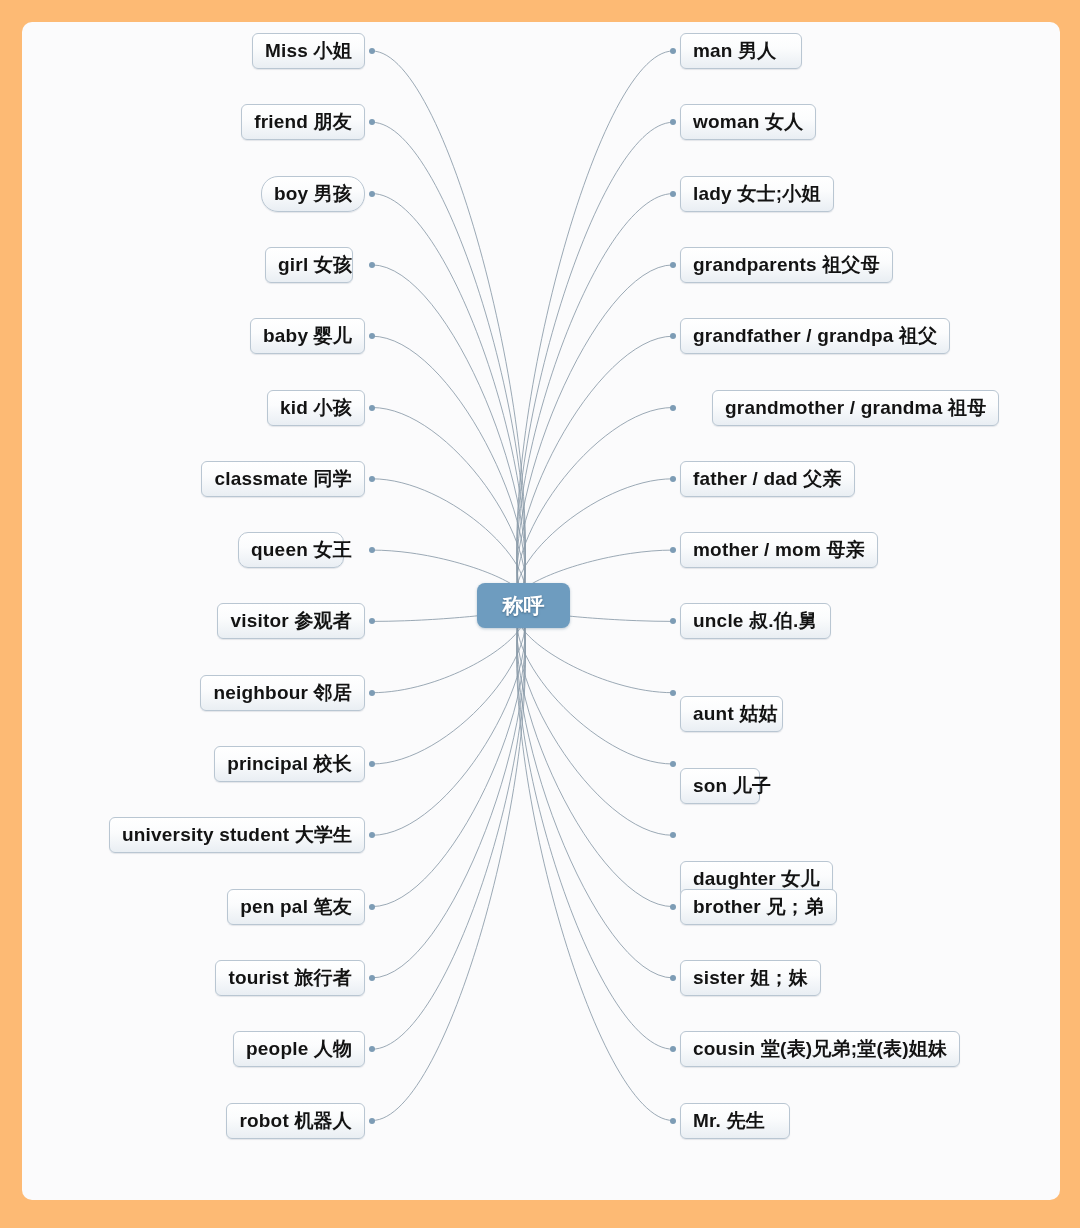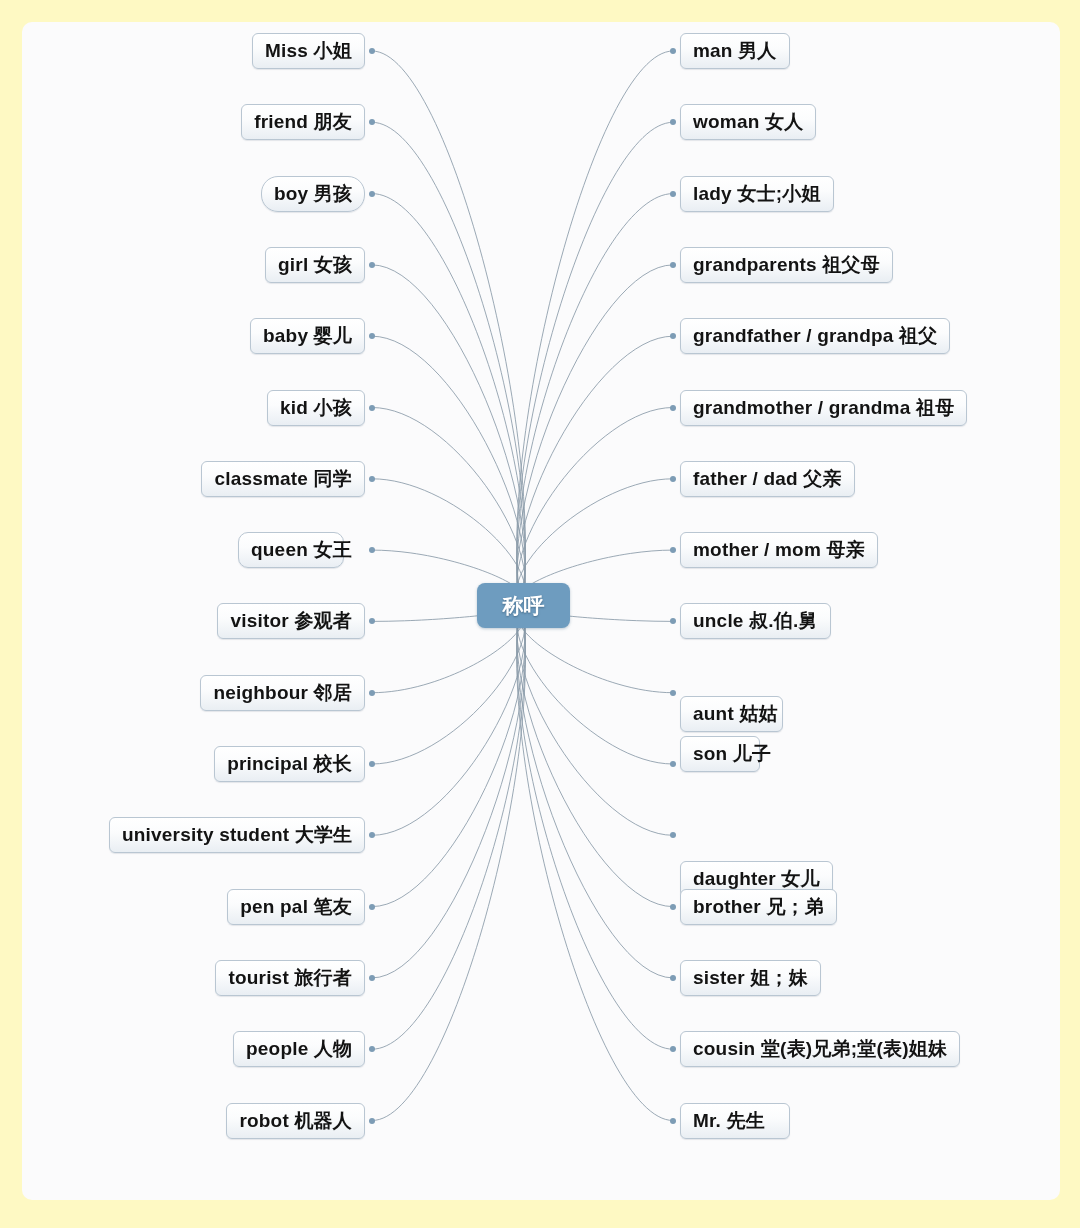--- a/index.html
+++ b/index.html
@@ -4,21 +4,21 @@
 <style>
   html, body {
     margin: 0;
     padding: 0;
     background: #ffffff;
   }
   #stage {
     position: relative;
     width: 1080px;
     height: 1228px;
-    background: #fef9c3;
+    background: #fdba74;
     overflow: hidden;
     font-family: "Liberation Sans", "DejaVu Sans", sans-serif;
   }
   #card {
     position: absolute;
     left: 22px;
     top: 22px;
     width: 1038px;
     height: 1178px;
     background: #fbfbfc;
@@ -121,21 +121,21 @@
       <path d="M 673 1120.5 C 595 1120.5, 495 749.34, 521 605" fill="none" stroke="#8a9aa8" stroke-width="1" opacity="0.85"></path>
     </svg>
 
   <div id="left-col">
       <div class="node left" style="top: 33px; width: 113px; left: 252px;">Miss  小姐</div>
       <div class="dot" style="left: 369px; top: 48px;"></div>
       <div class="node left" style="top: 104px; width: 124px; left: 241px;">friend  朋友</div>
       <div class="dot" style="left: 369px; top: 119px;"></div>
       <div class="node left" style="top: 176px; width: 104px; left: 261px; border-radius: 17px;">boy  男孩</div>
       <div class="dot" style="left: 369px; top: 191px;"></div>
-      <div class="node left" style="top: 247px; width: 100px; left: 265px;">girl  女孩</div>
+      <div class="node left" style="top: 247px; width: 88px; left: 265px;">girl  女孩</div>
       <div class="dot" style="left: 369px; top: 262px;"></div>
       <div class="node left" style="top: 318px; width: 115px; left: 250px;">baby  婴儿</div>
       <div class="dot" style="left: 369px; top: 333px;"></div>
       <div class="node left" style="top: 390px; width: 98px; left: 267px;">kid  小孩</div>
       <div class="dot" style="left: 369px; top: 405px;"></div>
       <div class="node left" style="top: 461px; width: 164px; left: 201px;">classmate  同学</div>
       <div class="dot" style="left: 369px; top: 476px;"></div>
       <div class="node left" style="top: 532px; width: 106px; left: 238px; border-radius: 10px;">queen  女王</div>
       <div class="dot" style="left: 369px; top: 547px;"></div>
       <div class="node left" style="top: 603px; width: 148px; left: 217px;">visitor  参观者</div>
@@ -149,41 +149,41 @@
       <div class="node left" style="top: 889px; width: 138px; left: 227px;">pen  pal  笔友</div>
       <div class="dot" style="left: 369px; top: 904px;"></div>
       <div class="node left" style="top: 960px; width: 150px; left: 215px;">tourist   旅行者</div>
       <div class="dot" style="left: 369px; top: 975px;"></div>
       <div class="node left" style="top: 1031px; width: 132px; left: 233px;">people  人物</div>
       <div class="dot" style="left: 369px; top: 1046px;"></div>
       <div class="node left" style="top: 1103px; width: 139px; left: 226px;">robot  机器人</div>
       <div class="dot" style="left: 369px; top: 1118px;"></div>
     </div>
   <div id="right-col">
-      <div class="node right" style="top: 33px; width: 110px; left: 680px;">man  男人</div>
+      <div class="node right" style="top: 33px; width: 122px; left: 680px;">man  男人</div>
       <div class="dot" style="left: 670px; top: 48px;"></div>
       <div class="node right" style="top: 104px; width: 136px; left: 680px;">woman  女人</div>
       <div class="dot" style="left: 670px; top: 119px;"></div>
       <div class="node right" style="top: 176px; width: 154px; left: 680px;">lady  女士;小姐</div>
       <div class="dot" style="left: 670px; top: 191px;"></div>
       <div class="node right" style="top: 247px; width: 213px; left: 680px;">grandparents  祖父母</div>
       <div class="dot" style="left: 670px; top: 262px;"></div>
       <div class="node right" style="top: 318px; width: 270px; left: 680px;">grandfather / grandpa  祖父</div>
       <div class="dot" style="left: 670px; top: 333px;"></div>
-      <div class="node right" style="top: 390px; width: 287px; left: 680px;">grandmother / grandma  祖母</div>
+      <div class="node right" style="top: 390px; width: 287px; left: 712px;">grandmother / grandma  祖母</div>
       <div class="dot" style="left: 670px; top: 405px;"></div>
       <div class="node right" style="top: 461px; width: 175px; left: 680px;">father / dad    父亲</div>
       <div class="dot" style="left: 670px; top: 476px;"></div>
       <div class="node right" style="top: 532px; width: 198px; left: 680px;">mother / mom   母亲</div>
       <div class="dot" style="left: 670px; top: 547px;"></div>
       <div class="node right" style="top: 603px; width: 151px; left: 680px;">uncle   叔.伯.舅</div>
       <div class="dot" style="left: 670px; top: 618px;"></div>
       <div class="node right" style="top: 679px; width: 103px; left: 680px; margin-top: 17px;">aunt  姑姑</div>
       <div class="dot" style="left: 670px; top: 690px;"></div>
-      <div class="node right" style="top: 736px; width: 80px; left: 680px;">son    儿子</div>
+      <div class="node right" style="top: 768px; width: 80px; left: 680px;">son    儿子</div>
       <div class="dot" style="left: 670px; top: 761px;"></div>
       <div class="node right" style="top: 817px; width: 153px; left: 680px; margin-top: 44px;">daughter  女儿</div>
       <div class="dot" style="left: 670px; top: 832px;"></div>
       <div class="node right" style="top: 889px; width: 157px; left: 680px;">brother   兄；弟</div>
       <div class="dot" style="left: 670px; top: 904px;"></div>
       <div class="node right" style="top: 960px; width: 141px; left: 680px;">sister   姐；妹</div>
       <div class="dot" style="left: 670px; top: 975px;"></div>
       <div class="node right" style="top: 1031px; width: 280px; left: 680px; text-align: right;">cousin   堂(表)兄弟;堂(表)姐妹</div>
       <div class="dot" style="left: 670px; top: 1046px;"></div>
       <div class="node right" style="top: 1103px; width: 110px; left: 680px;">Mr.  先生</div>

